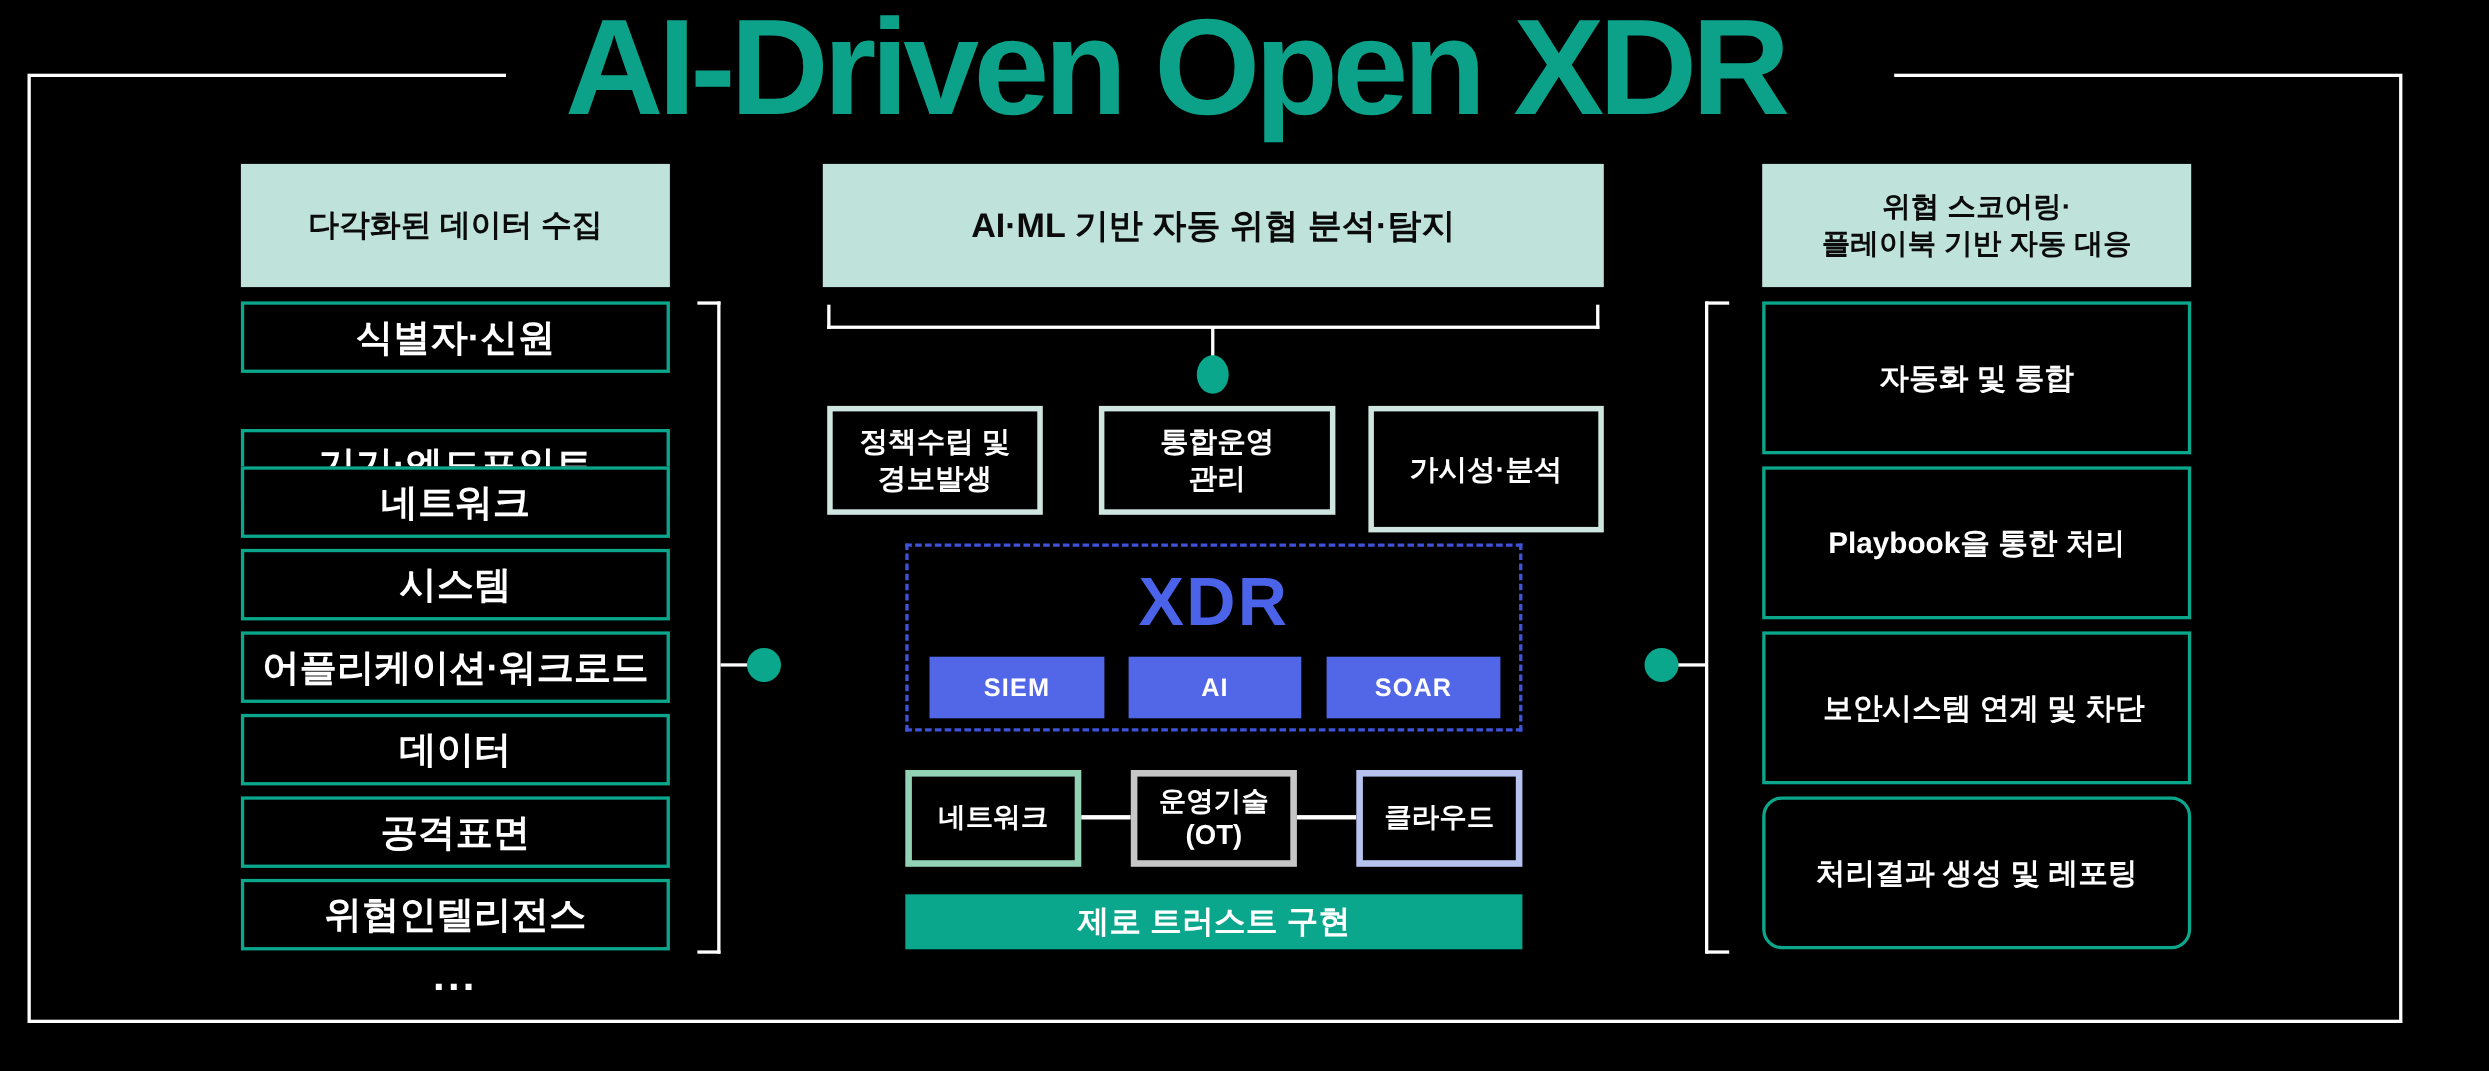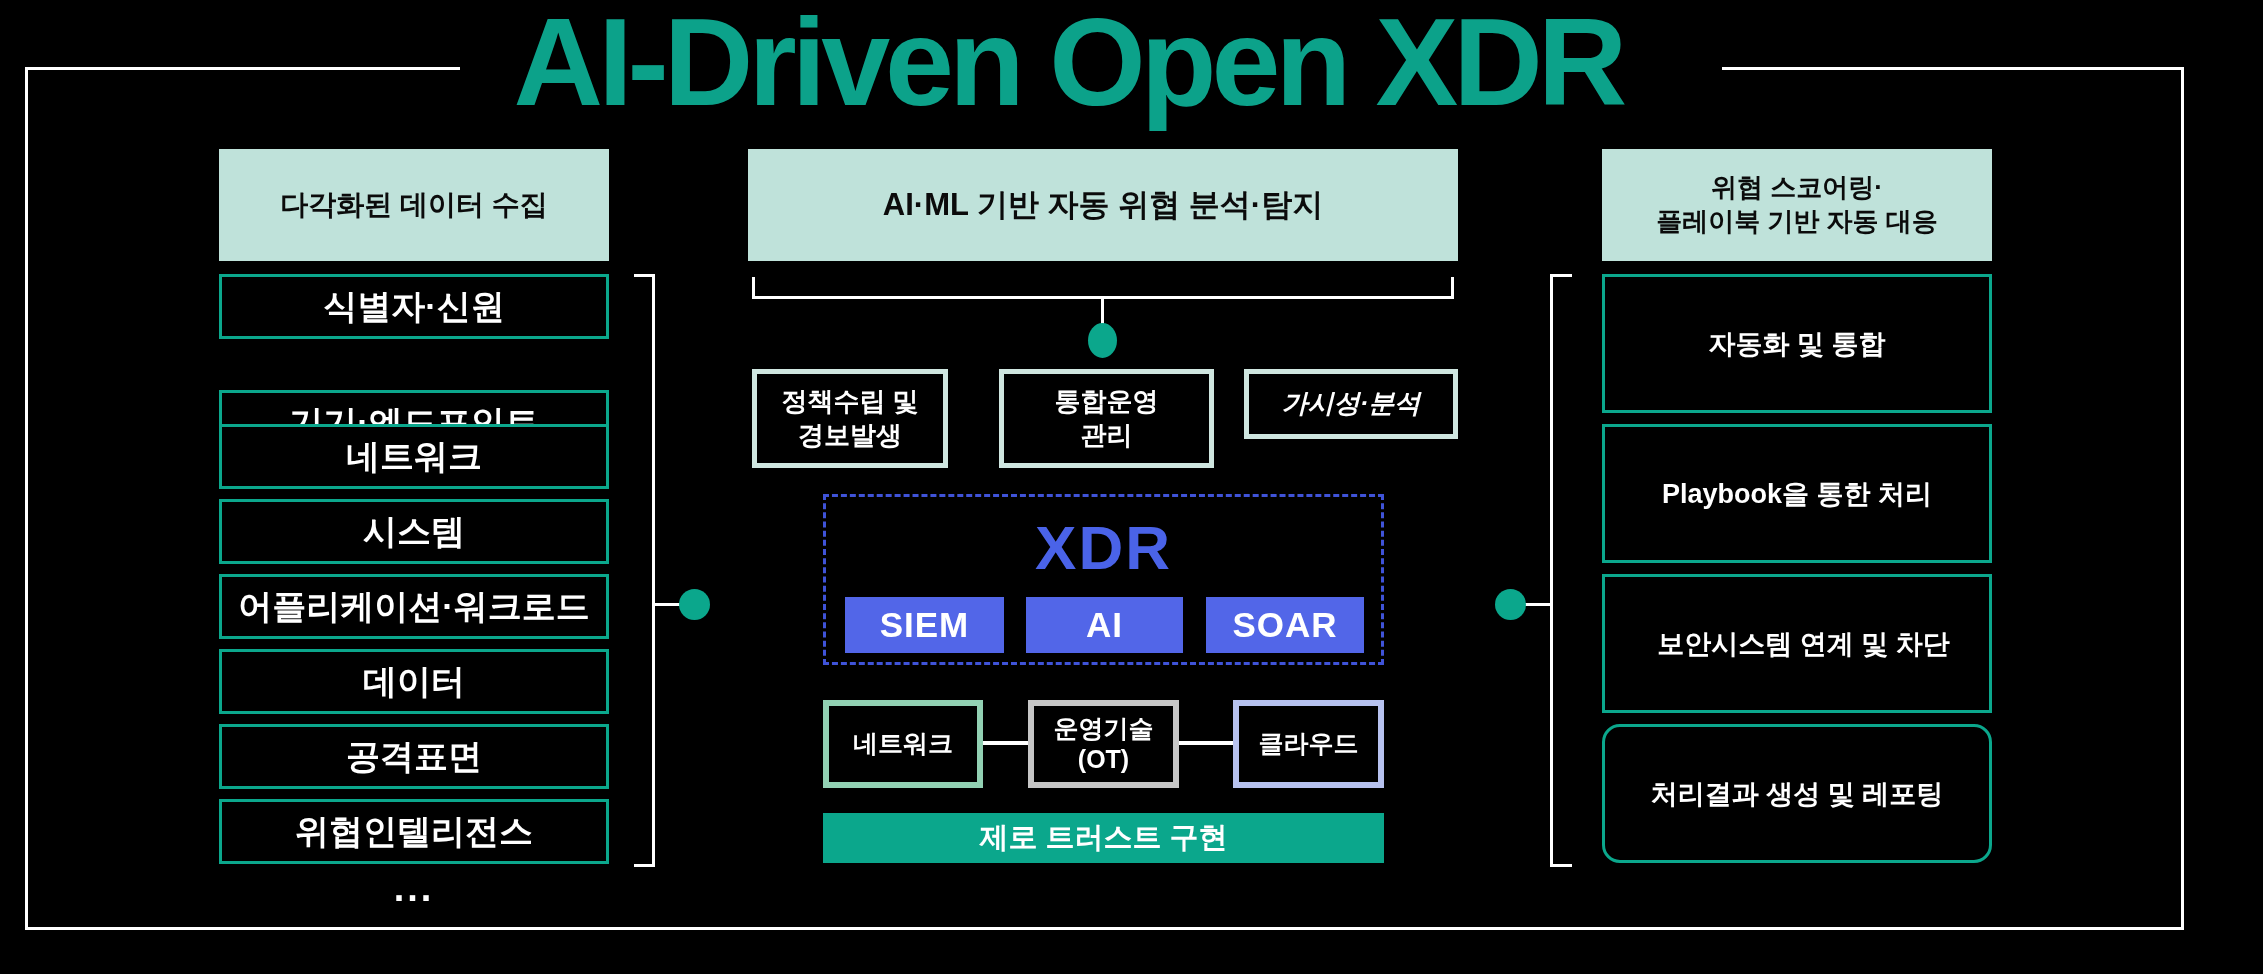--- a/index.html
+++ b/index.html
@@ -41,21 +41,21 @@
   }
 
   
   .xdr-box{border:3px dashed var(--blue-dash,#3f53d8);background:#000;}
   .xdr-label{
     color:var(--blue-text,#4a63e8);
     font-size:62px;font-weight:800;letter-spacing:2px;
   }
   .xdr-comp{
     background:var(--blue-fill,#5266e8);color:#fff;
-    font-size:35px;font-weight:800;letter-spacing:1px;
+    font-size:23px;font-weight:800;letter-spacing:1px;
   }
 
   
   .infra-box{color:#fff;font-weight:700;font-size:25px;line-height:1.25;background:#000;}
   .b-green{border:6px solid var(--green-border,#92d1b3);}
   .b-gray{border:6px solid var(--gray-border,#c6c6c6);}
   .b-lav{border:6px solid var(--lavender-border,#b7c2ef);}
 
   .zero-trust{
     background:var(--teal,#0ba78c);color:#fff;
@@ -100,21 +100,21 @@
   <div class="abs wline" style="left:752px;top:296px;width:702px;height:3px;"></div>
   <div class="abs wline" style="left:752px;top:277px;width:3px;height:22px;"></div>
   <div class="abs wline" style="left:1451px;top:277px;width:3px;height:22px;"></div>
   <div class="abs wline" style="left:1101px;top:298px;width:3px;height:27px;"></div>
   <div class="abs dot" style="left:1088px;top:323px;width:29px;height:35px;"></div>
 
   <div class="abs center prewrap fn-box" style="left:752px;top:369px;width:196px;height:99px;">정책수립 및
 경보발생</div>
   <div class="abs center prewrap fn-box" style="left:999px;top:369px;width:215px;height:99px;">통합운영
 관리</div>
-  <div class="abs center prewrap fn-box" style="left:1244px;top:369px;width:214px;height:70px;font-style:italic;">가시성·분석</div>
+  <div class="abs center prewrap fn-box" style="left:1244px;top:369px;width:214px;height:115px;">가시성·분석</div>
 
   <div class="abs xdr-box" style="left:823px;top:494px;width:561px;height:171px;"></div>
   <div class="abs center xdr-label" style="left:823px;top:502px;width:561px;height:90px;">XDR</div>
   <div class="abs center xdr-comp" style="left:845px;top:597px;width:159px;height:56px;">SIEM</div>
   <div class="abs center xdr-comp" style="left:1026px;top:597px;width:157px;height:56px;">AI</div>
   <div class="abs center xdr-comp" style="left:1206px;top:597px;width:158px;height:56px;">SOAR</div>
 
   <div class="abs center infra-box b-green" style="left:823px;top:700px;width:160px;height:88px;">네트워크</div>
   <div class="abs wline" style="left:983px;top:741px;width:45px;height:4px;"></div>
   <div class="abs center prewrap infra-box b-gray" style="left:1028px;top:700px;width:151px;height:88px;">운영기술

